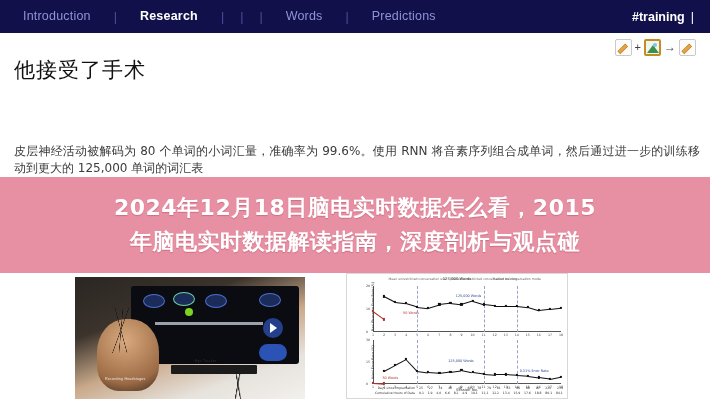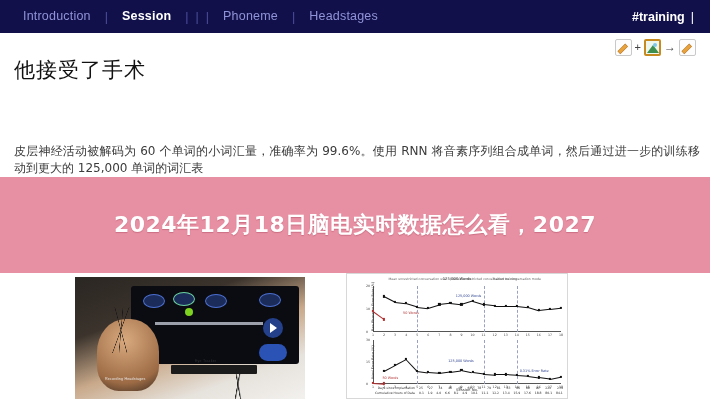--- a/index.html
+++ b/index.html
@@ -11,21 +11,21 @@
   }
   #page { position: relative; width: 710px; height: 400px; background: #fff; overflow: hidden; }
 
   
   .navbar {
     position: absolute; left: 0; top: 0; width: 710px; height: 33px;
     background: #12104a;
     display: flex; align-items: center; justify-content: space-between;
     padding: 0 16px;
   }
-  .nav-left { display: flex; align-items: center; gap: 7px; justify-content: space-between; }
+  .nav-left { display: flex; align-items: center; gap: 16px; justify-content: space-between; }
   .nav-item {
     color: #8f93d8; font-size: 12.5px; letter-spacing: .2px;
     padding: 0 7px; white-space: nowrap; line-height: 33px;
   }
   .nav-item.active { color: #ffffff; font-weight: bold; }
   .nav-sep { color: #4a4f9c; font-size: 12.5px; }
   .nav-right { display: flex; align-items: center; gap: 6px; }
   .nav-tag { color: #ffffff; font-size: 12.5px; font-weight: bold; }
   .nav-bar-glyph { color: #ffffff; font-size: 12.5px; }
 
@@ -199,51 +199,52 @@
 </style>
 </head>
 <body>
 
 <div id="page">
 
   <div class="navbar">
     <div class="nav-left">
       <span class="nav-item">Introduction</span>
       <span class="nav-sep">|</span>
-      <span class="nav-item active">Session</span>
+      <span class="nav-item active">Research</span>
       <span class="nav-sep">|</span>
       <span class="nav-sep">|</span>
       <span class="nav-sep">|</span>
-      <span class="nav-item">Phoneme</span>
+      <span class="nav-item">Words</span>
       <span class="nav-sep">|</span>
-      <span class="nav-item">Headstages</span>
+      <span class="nav-item">Predictions</span>
     </div>
     <div class="nav-right">
       <span class="nav-tag">#training</span>
       <span class="nav-bar-glyph">|</span>
     </div>
   </div>
 
   <div class="article">
 
     <div class="toolbar">
       <span class="ic ic-pencil"></span>
       <span class="ic-plus">+</span>
       <span class="ic ic-image"></span>
       <span class="ic-arrow">→</span>
       <span class="ic ic-pencil"></span>
     </div>
 
     <div class="doc-title">他接受了手术</div>
 
 
-    <div class="para-tail">皮层神经活动被解码为 60 个单词的小词汇量，准确率为 99.6%。使用 RNN 将音素序列组合成单词，然后通过进一步的训练移动到更大的 125,000 单词的词汇表</div>
+    <div class="para-tail">皮层神经活动被解码为 80 个单词的小词汇量，准确率为 99.6%。使用 RNN 将音素序列组合成单词，然后通过进一步的训练移动到更大的 125,000 单词的词汇表</div>
 
     <div class="overlay">
-      <div class="overlay-line">2024年12月18日脑电实时数据怎么看，2027</div>
+      <div class="overlay-line">2024年12月18日脑电实时数据怎么看，2015</div>
+      <div class="overlay-line">年脑电实时数据解读指南，深度剖析与观点碰</div>
     </div>
 
     <div class="figure-row">
 
 
       <div class="photo">
         <div class="screen">
           <div class="bubble b1"></div>
           <div class="bubble b2"></div>
           <div class="bubble b3"></div>

